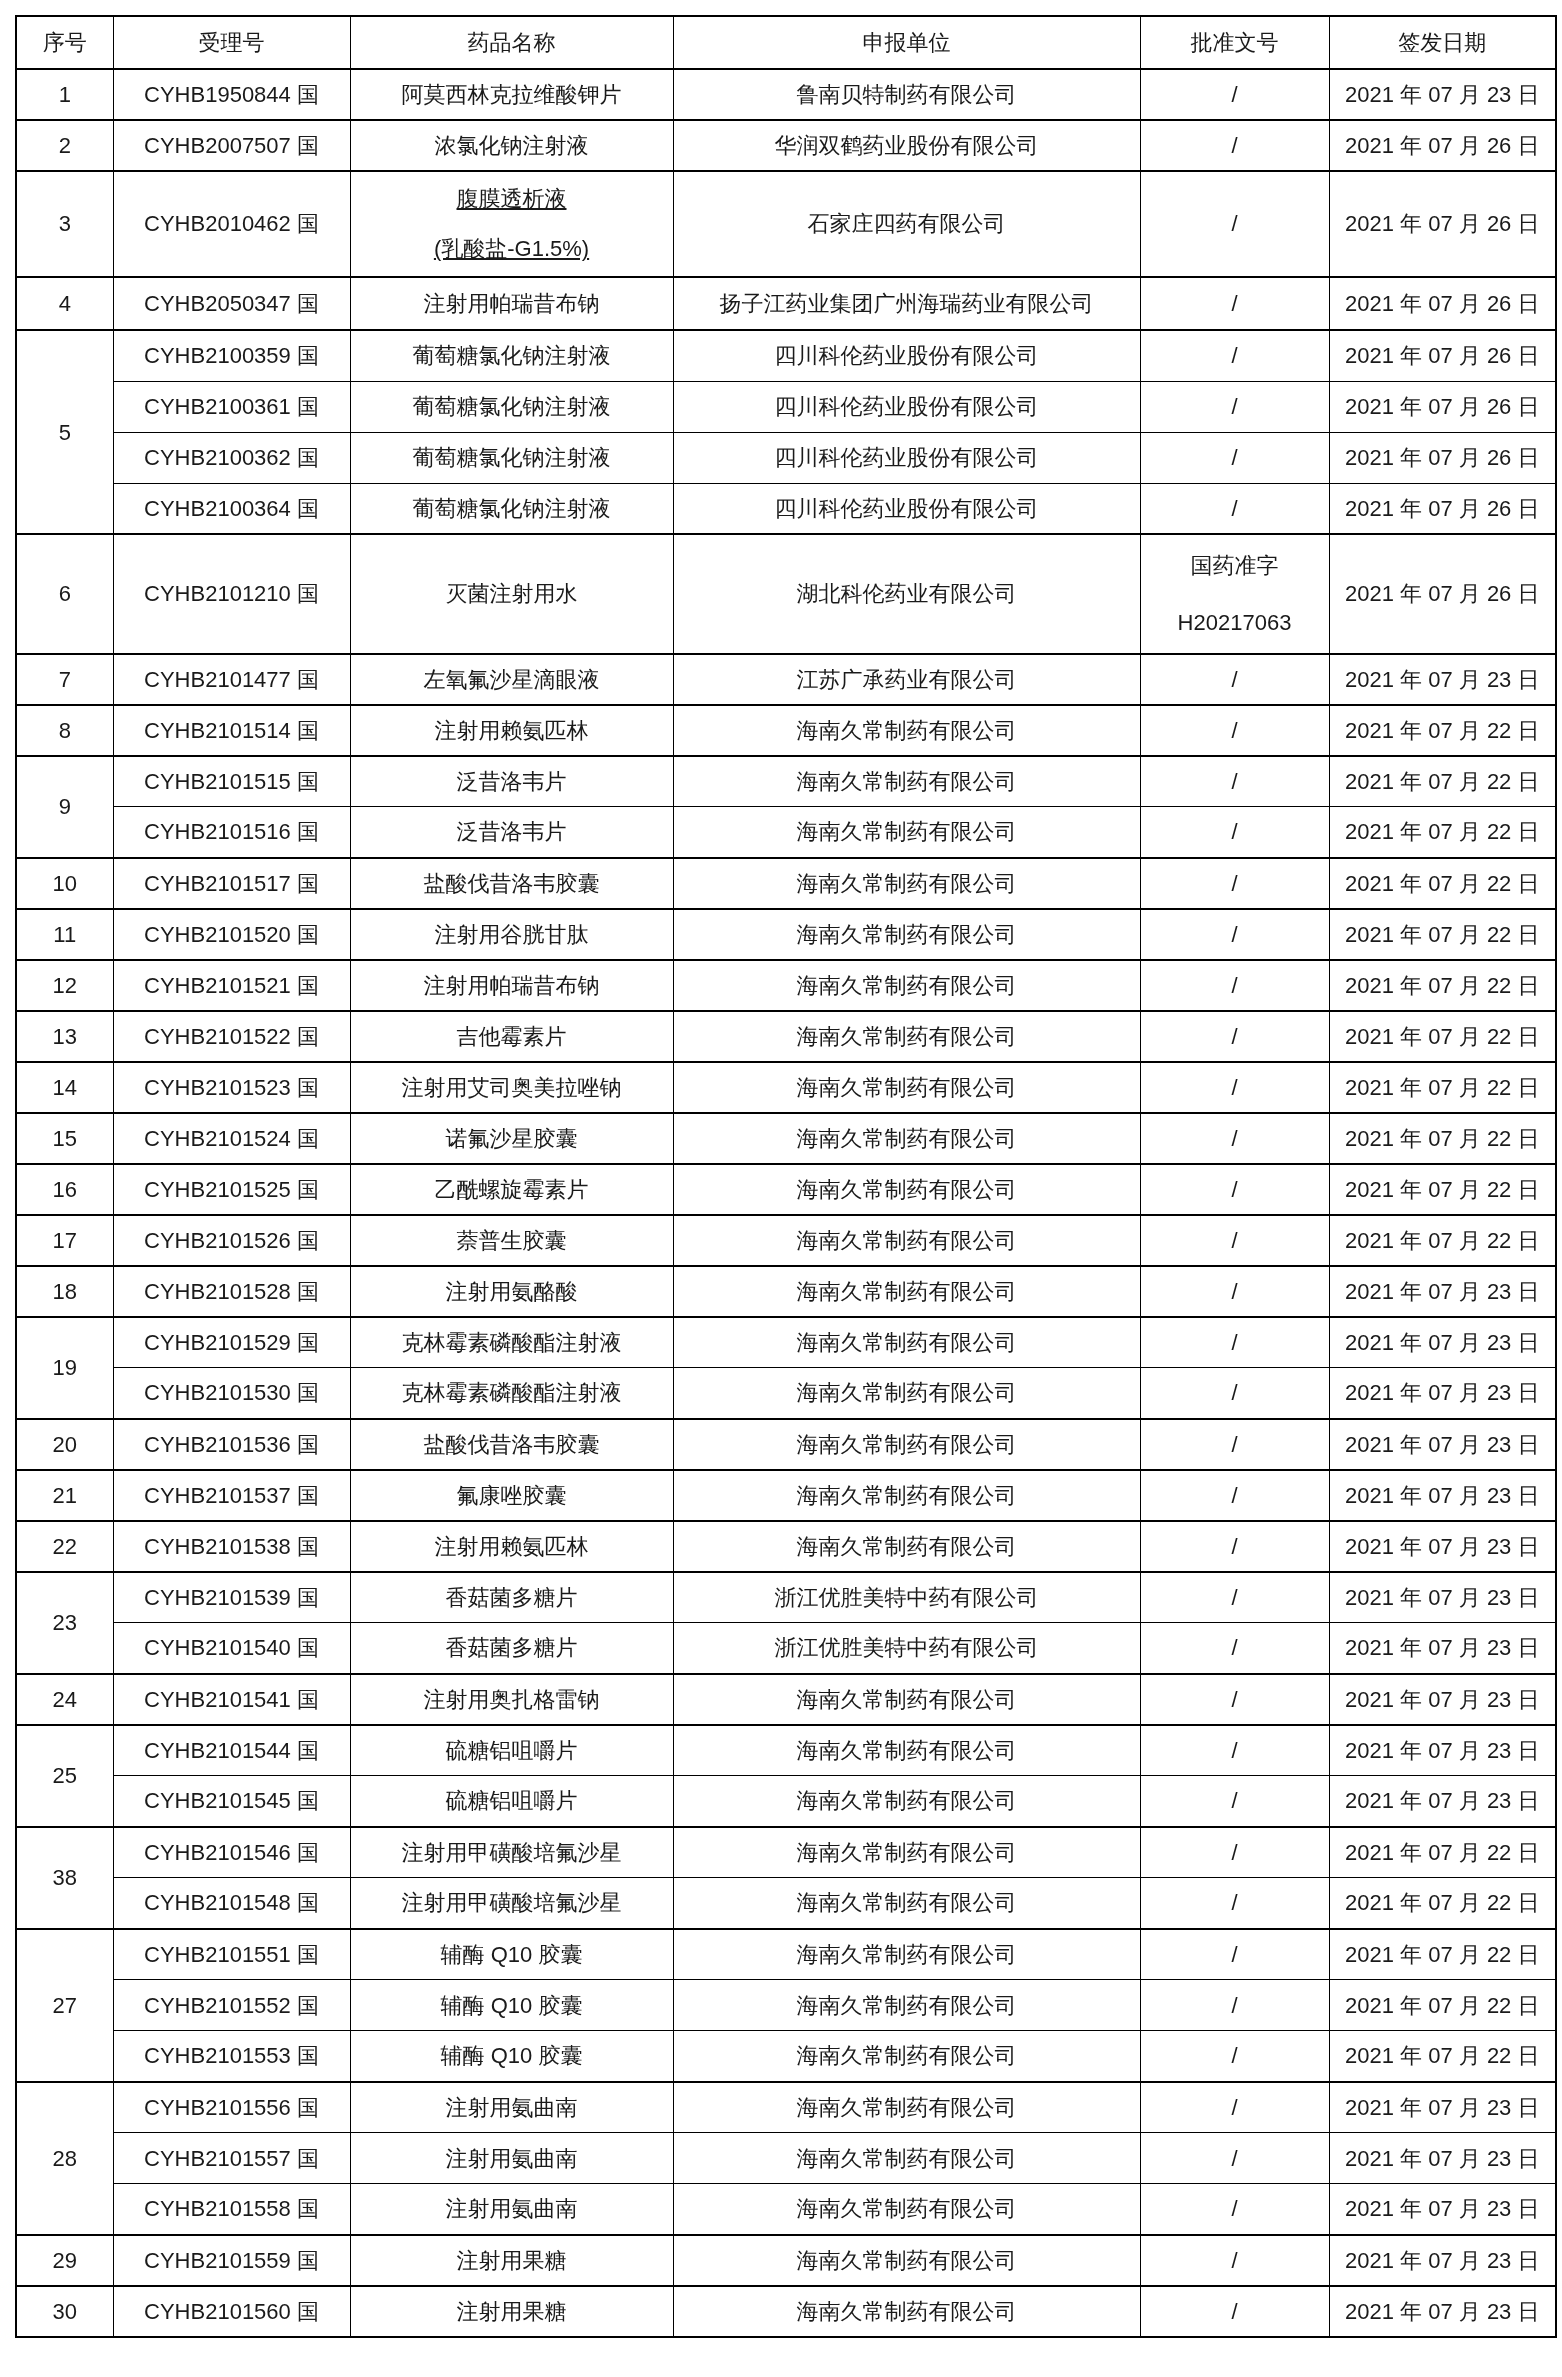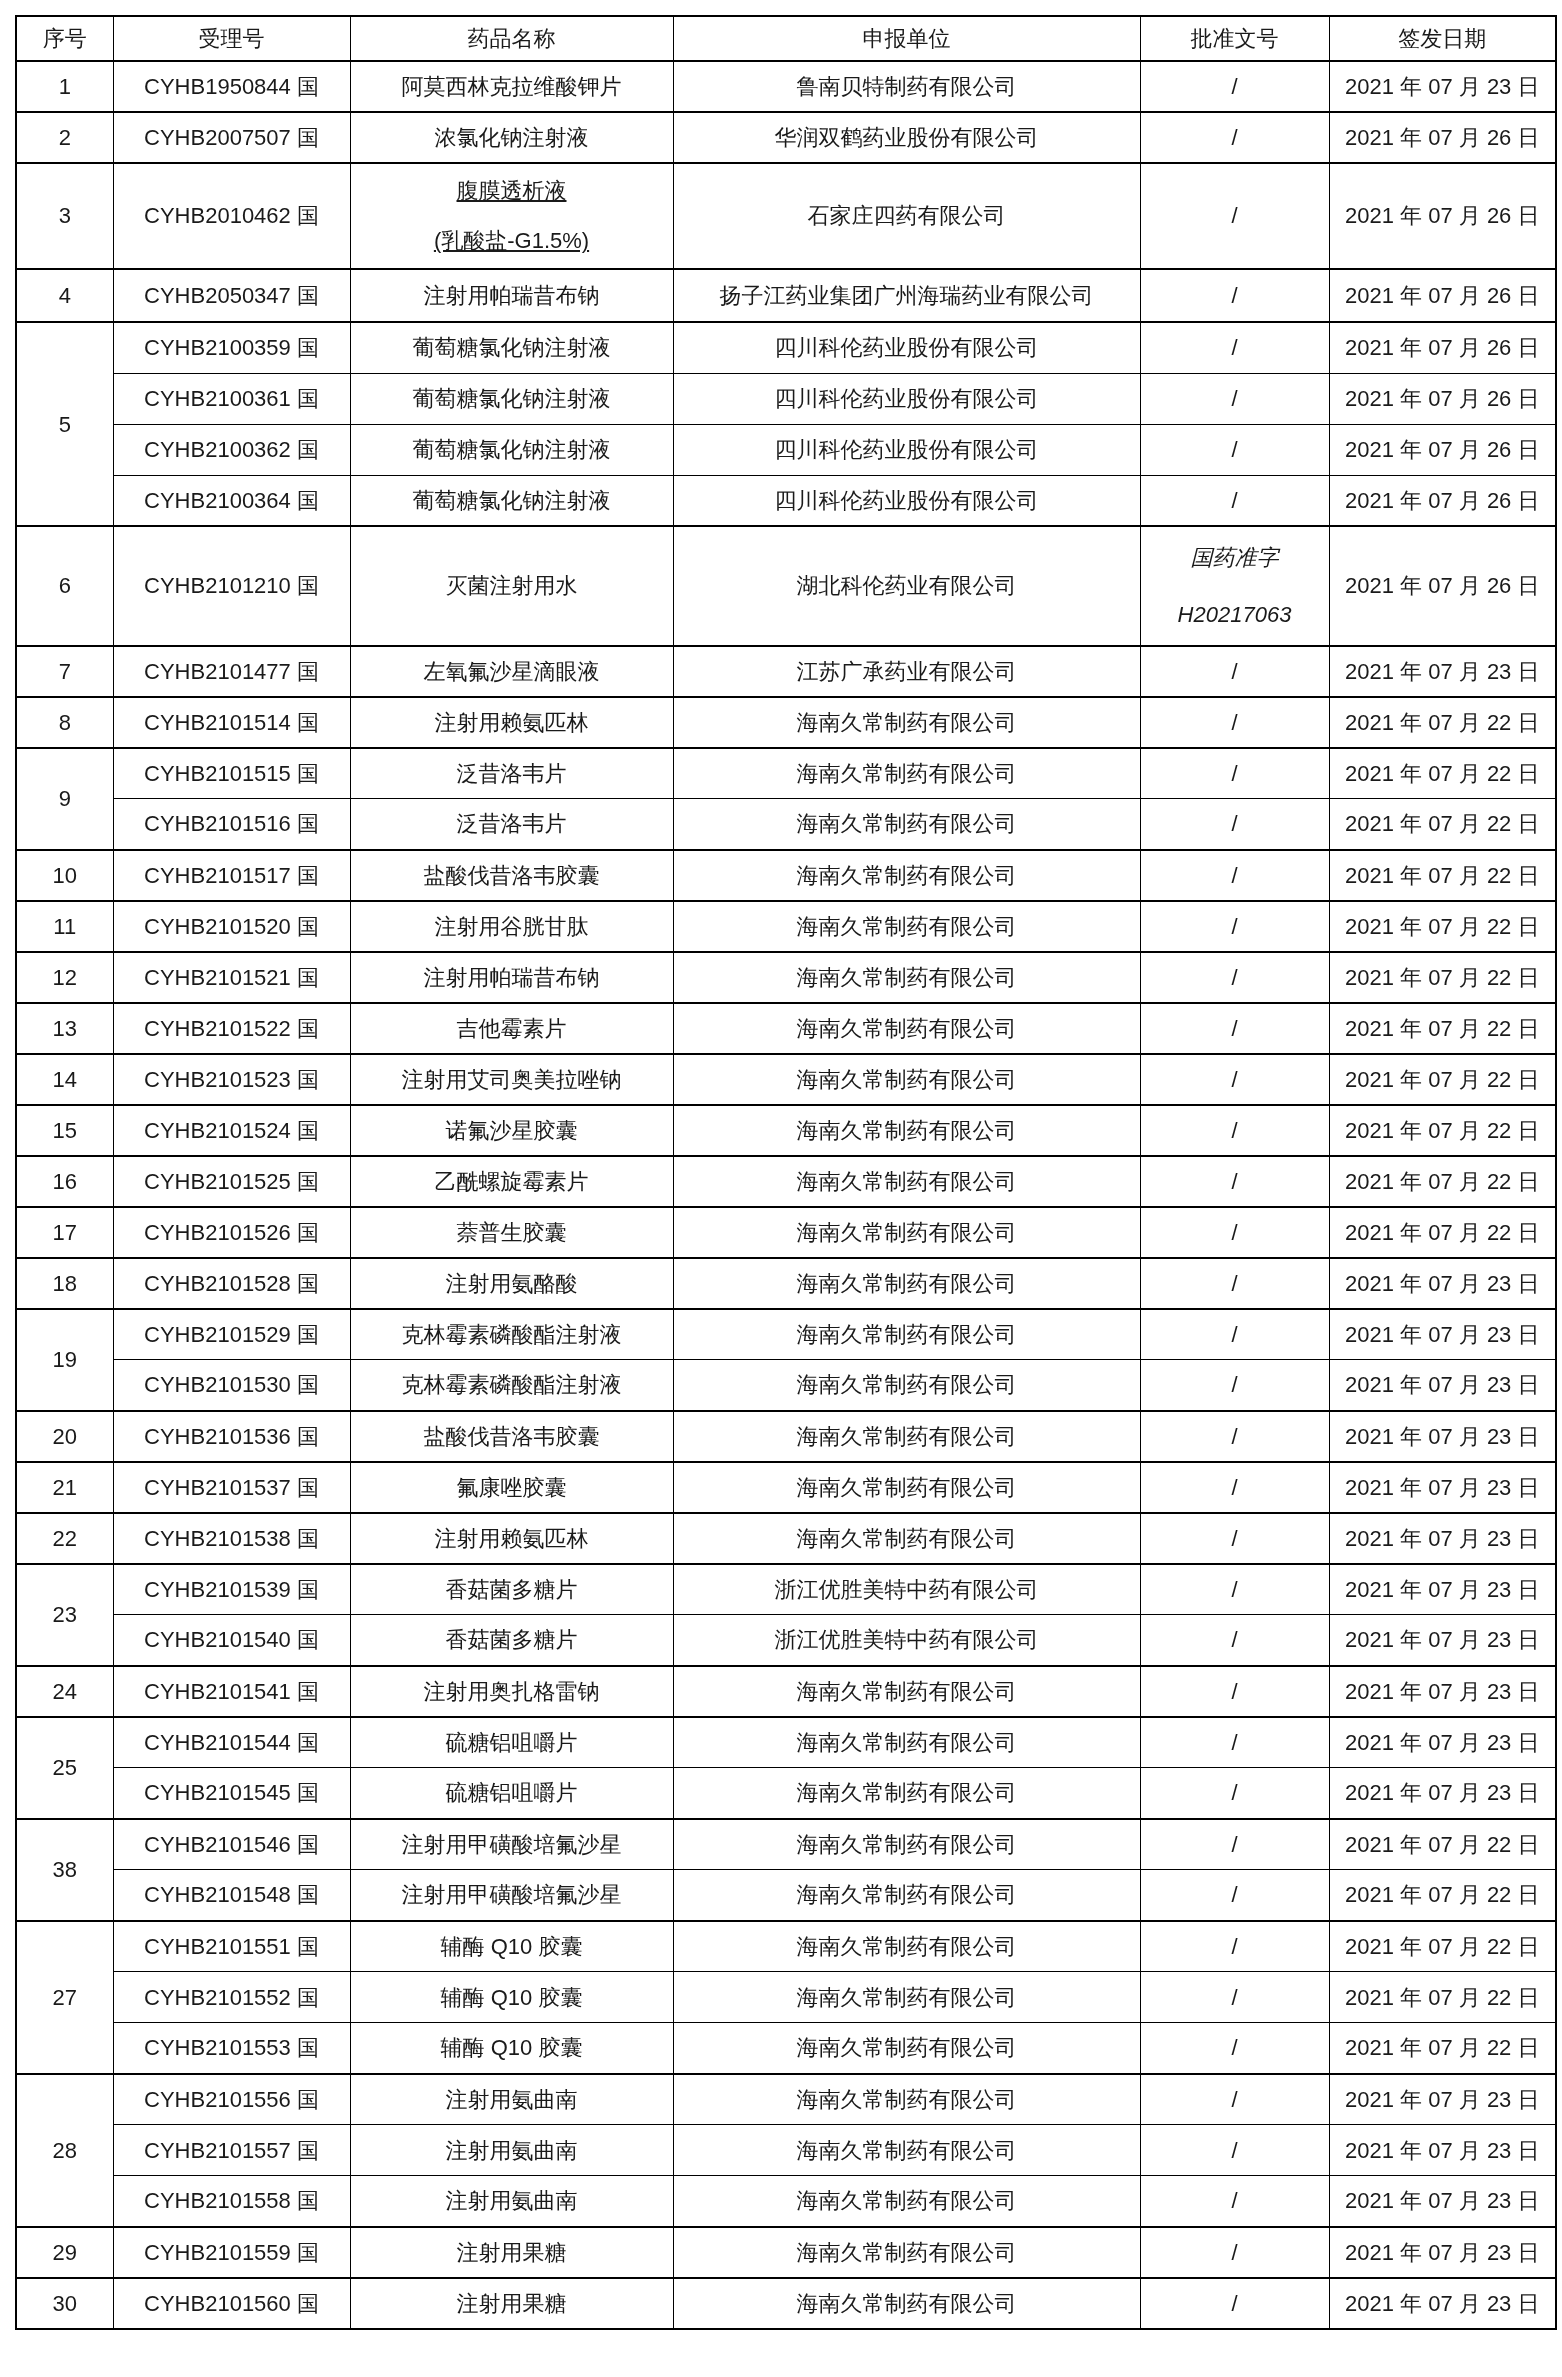--- a/index.html
+++ b/index.html
@@ -28,25 +28,25 @@
   .approval-table td {
     border: 1.6px solid #000000;
     text-align: center;
     vertical-align: middle;
     padding: 1.6px 6.3px;
     font-weight: 400;
     line-height: 1.35;
     overflow: hidden;
     word-break: break-all;
   }
-  .approval-table thead tr { height: 45px; }
+  .approval-table thead tr { height: 53px; }
   .approval-table tbody tr { height: 51px; }
   .approval-table tbody tr.group-start td { border-top: 2.3px solid #000000; }
   .approval-table td.multiline { line-height: 2.3; text-decoration: underline; }
-  .approval-table td.spread { line-height: 2.6; font-style: italic; }
+  .approval-table td.spread { line-height: 2.6; }
   .c-no  { letter-spacing: 0; }
 </style>
 </head>
 <body>
 
 <div class="page">
   <table class="approval-table">
     <colgroup>
       <col style="width:97px">
       <col style="width:237px">

